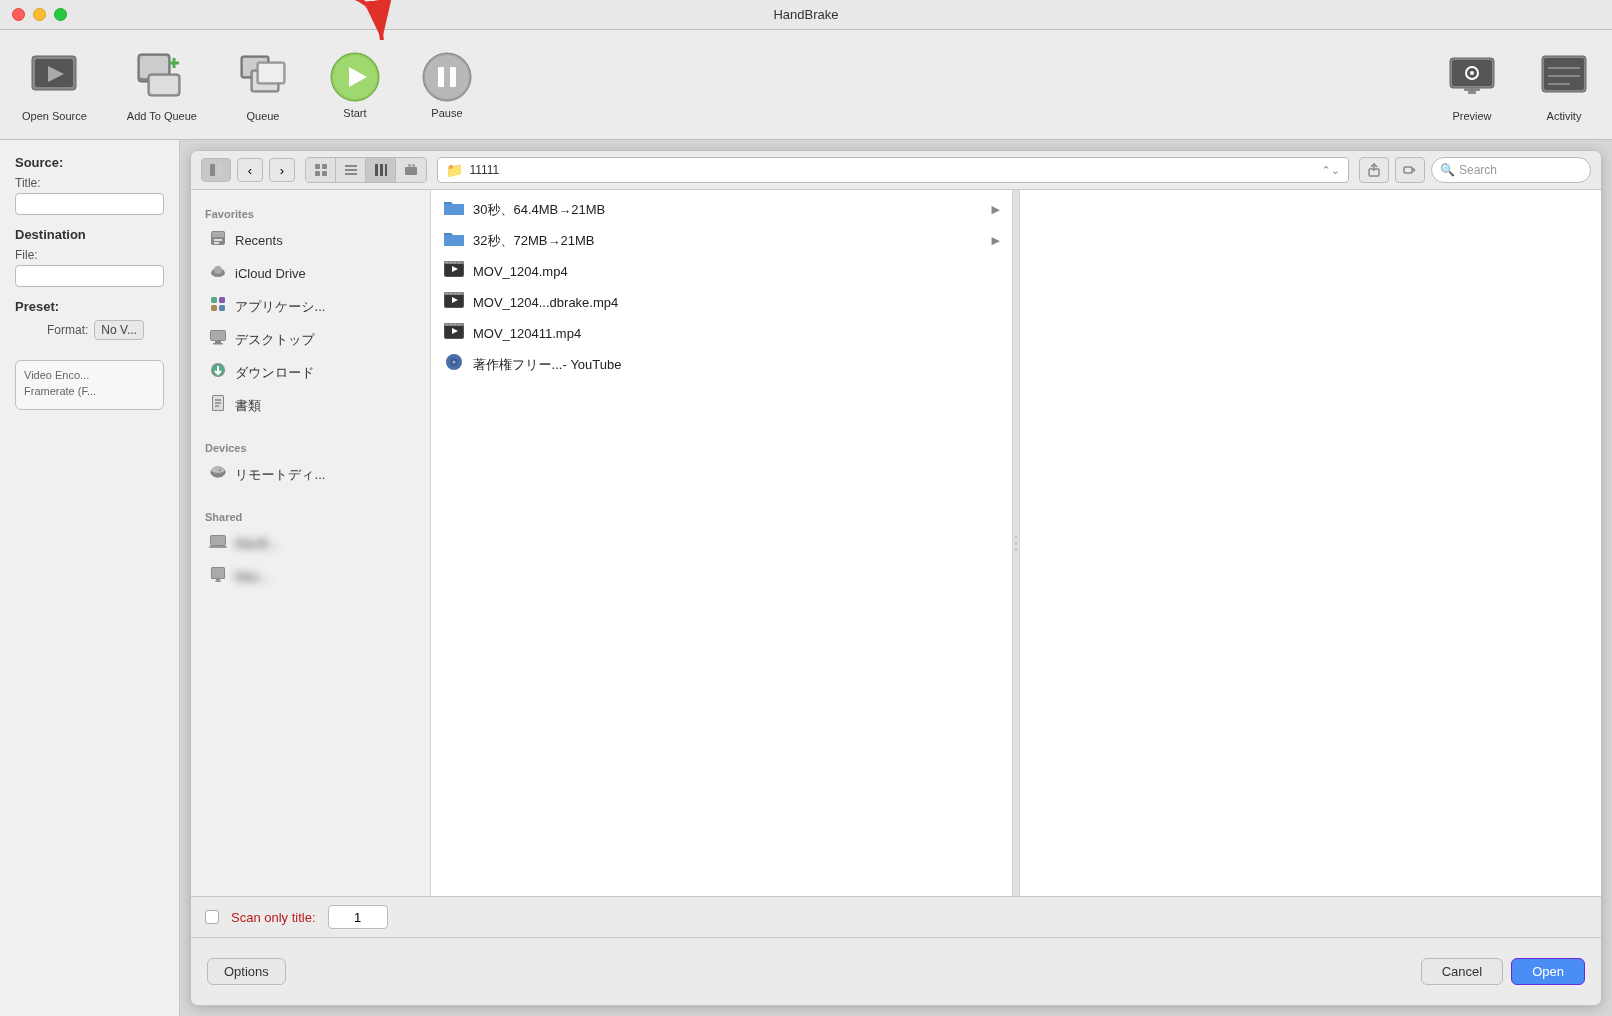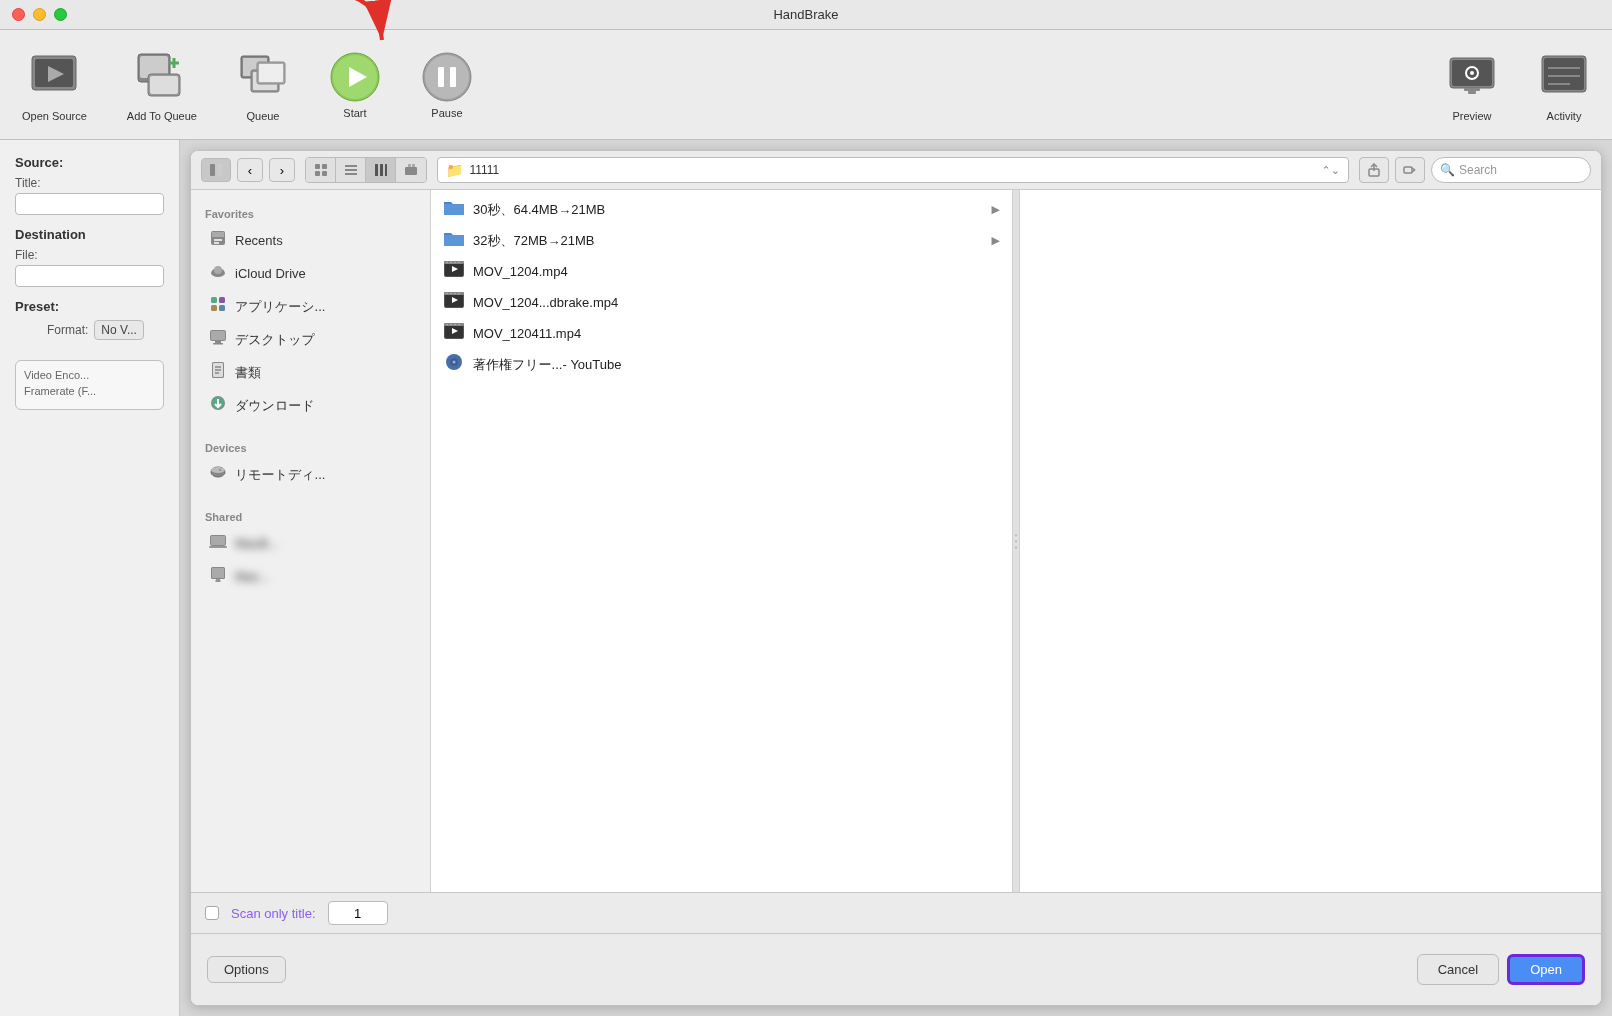--- a/index.html
+++ b/index.html
@@ -329,21 +329,21 @@
       gap: 12px;
     }
     .scan-checkbox {
       width: 14px;
       height: 14px;
       border: 1px solid #aaa;
       background: white;
       border-radius: 3px;
       flex-shrink: 0;
     }
-    .scan-label { font-size: 13px; color: #8b5cf6; }
+    .scan-label { font-size: 13px; color: #b91c1c; }
     .scan-input {
       width: 60px;
       height: 24px;
       border: 1px solid #bbb;
       border-radius: 4px;
       background: white;
       text-align: center;
       font-size: 13px;
       padding: 0 4px;
     }
@@ -376,21 +376,21 @@
       font-size: 13px;
       cursor: pointer;
     }
     .btn-cancel {
       background: #e8e8e8;
       border: 1px solid #bbb;
       color: #333;
     }
     .btn-open {
       background: #4a8ef5;
-      border: 3px solid #6d28d9;
+      border: 1px solid #6d28d9;
       color: white;
       font-weight: 500;
     }
 
     
     .blurred {
       filter: blur(4px);
       display: inline-block;
     }
 
@@ -671,40 +671,40 @@
               <rect x="6" y="13" width="6" height="2" fill="#888"></rect>
               <rect x="4" y="15" width="10" height="1.5" rx="0.5" fill="#888"></rect>
             </svg>
           </span>
           <span class="sidebar-item-label">デスクトップ</span>
         </div>
 
         <div class="sidebar-item">
           <span class="sidebar-item-icon">
             <svg width="18" height="18" viewBox="0 0 18 18">
+              <circle cx="9" cy="9" r="7" fill="#888"></circle>
+              <circle cx="9" cy="9" r="6" fill="#5a8"></circle>
+              <line x1="9" y1="5" x2="9" y2="12" stroke="white" stroke-width="2"></line>
+              <polyline points="6,10 9,13 12,10" fill="none" stroke="white" stroke-width="2"></polyline>
+            </svg>
+          </span>
+          <span class="sidebar-item-label">ダウンロード</span>
+        </div>
+
+        <div class="sidebar-item">
+          <span class="sidebar-item-icon">
+            <svg width="18" height="18" viewBox="0 0 18 18">
               <rect x="3" y="1" width="12" height="16" rx="1.5" fill="#888"></rect>
               <rect x="4" y="2" width="10" height="14" rx="1" fill="#ddd"></rect>
               <line x1="6" y1="6" x2="12" y2="6" stroke="#888" stroke-width="1.5"></line>
               <line x1="6" y1="9" x2="12" y2="9" stroke="#888" stroke-width="1.5"></line>
               <line x1="6" y1="12" x2="10" y2="12" stroke="#888" stroke-width="1.5"></line>
             </svg>
           </span>
           <span class="sidebar-item-label">書類</span>
-        </div>
-
-        <div class="sidebar-item">
-          <span class="sidebar-item-icon">
-            <svg width="18" height="18" viewBox="0 0 18 18">
-              <circle cx="9" cy="9" r="7" fill="#888"></circle>
-              <circle cx="9" cy="9" r="6" fill="#5a8"></circle>
-              <line x1="9" y1="5" x2="9" y2="12" stroke="white" stroke-width="2"></line>
-              <polyline points="6,10 9,13 12,10" fill="none" stroke="white" stroke-width="2"></polyline>
-            </svg>
-          </span>
-          <span class="sidebar-item-label">ダウンロード</span>
         </div>
 
         <div class="sidebar-section-label" style="margin-top:12px;">Devices</div>
 
         <div class="sidebar-item">
           <span class="sidebar-item-icon">
             <svg width="18" height="18" viewBox="0 0 18 18">
               <ellipse cx="9" cy="9" rx="7" ry="5" fill="#888" stroke="#666" stroke-width="1"></ellipse>
               <ellipse cx="9" cy="7" rx="7" ry="3" fill="#bbb"></ellipse>
               <circle cx="11" cy="7" r="1" fill="#888"></circle>

